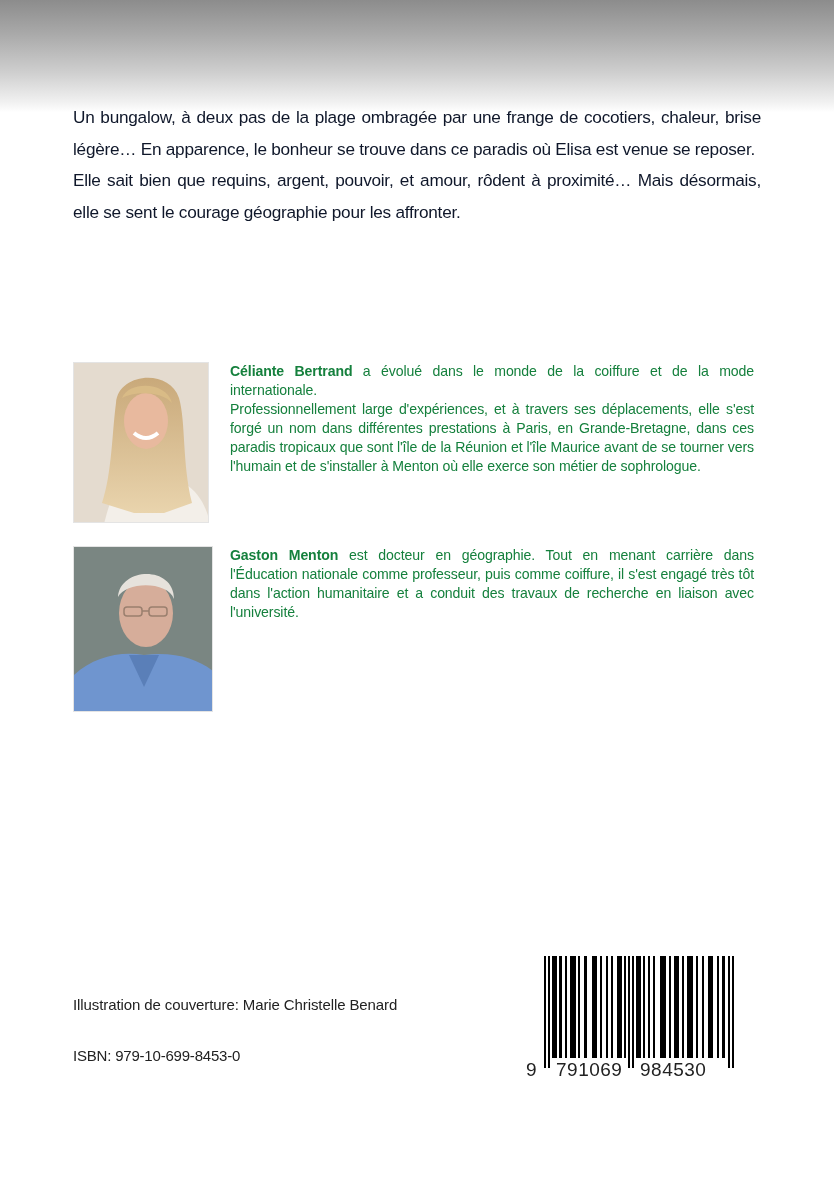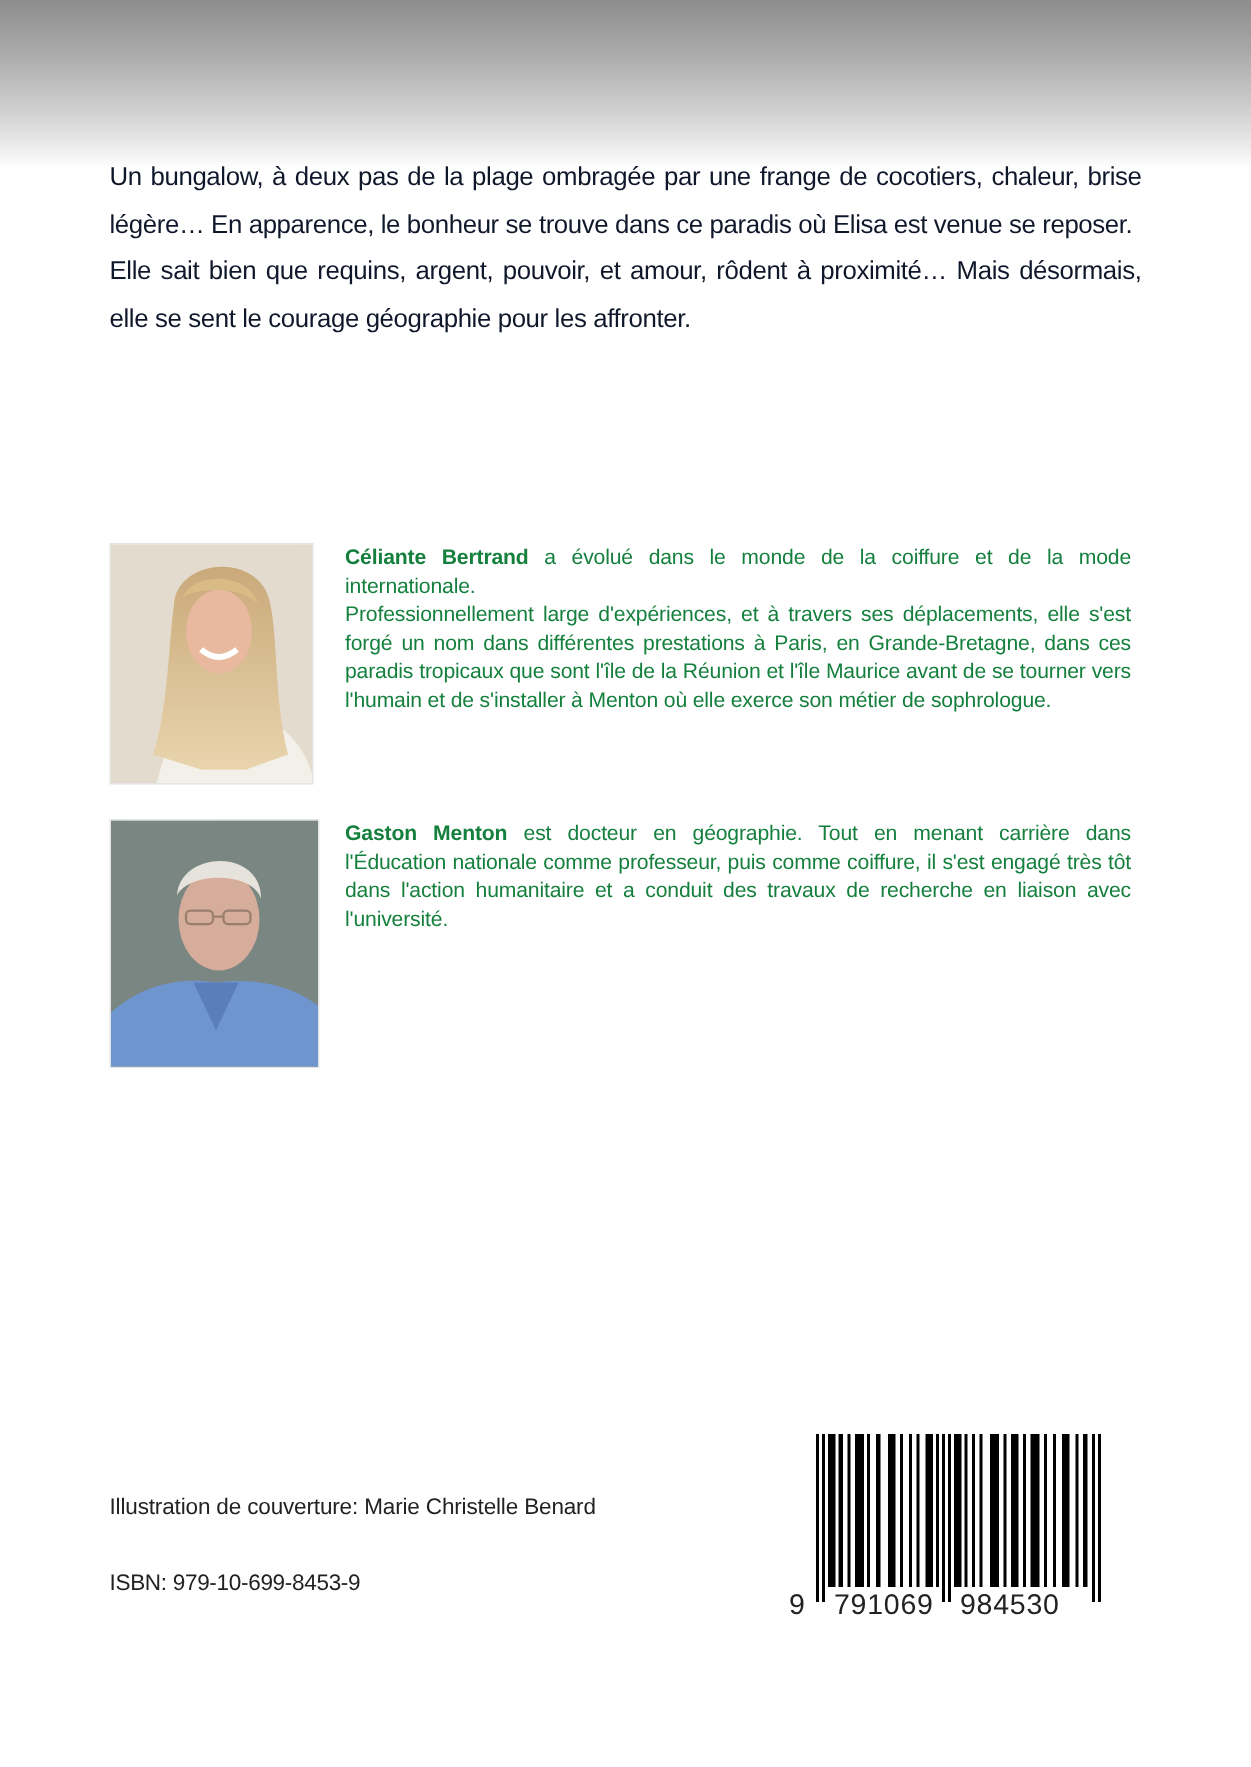--- a/index.html
+++ b/index.html
@@ -154,21 +154,21 @@
     </svg>
   </div>
   <div class="bio">
     <span class="line-block">
       <b>Gaston Menton</b><span> est docteur en géographie. Tout en menant carrière dans l'Éducation nationale comme professeur, puis comme coiffure, il s'est engagé très tôt dans l'action humanitaire et a conduit des travaux de recherche en liaison avec l'université.</span>
     </span>
   </div>
 </div>
 
 <div class="credit">Illustration de couverture: Marie Christelle Benard</div>
-<div class="isbn">ISBN: 979-10-699-8453-9</div>
+<div class="isbn">ISBN: 979-10-699-8453-0</div>
 
 <div class="barcode">
   <svg width="228" height="122" viewBox="0 0 228 122">
     <g fill="#000">
 
       <rect x="22" y="0" width="2" height="112"></rect>
       <rect x="26" y="0" width="2" height="112"></rect>
 
       <rect x="30" y="0" width="5" height="102"></rect>
       <rect x="37" y="0" width="3" height="102"></rect>

